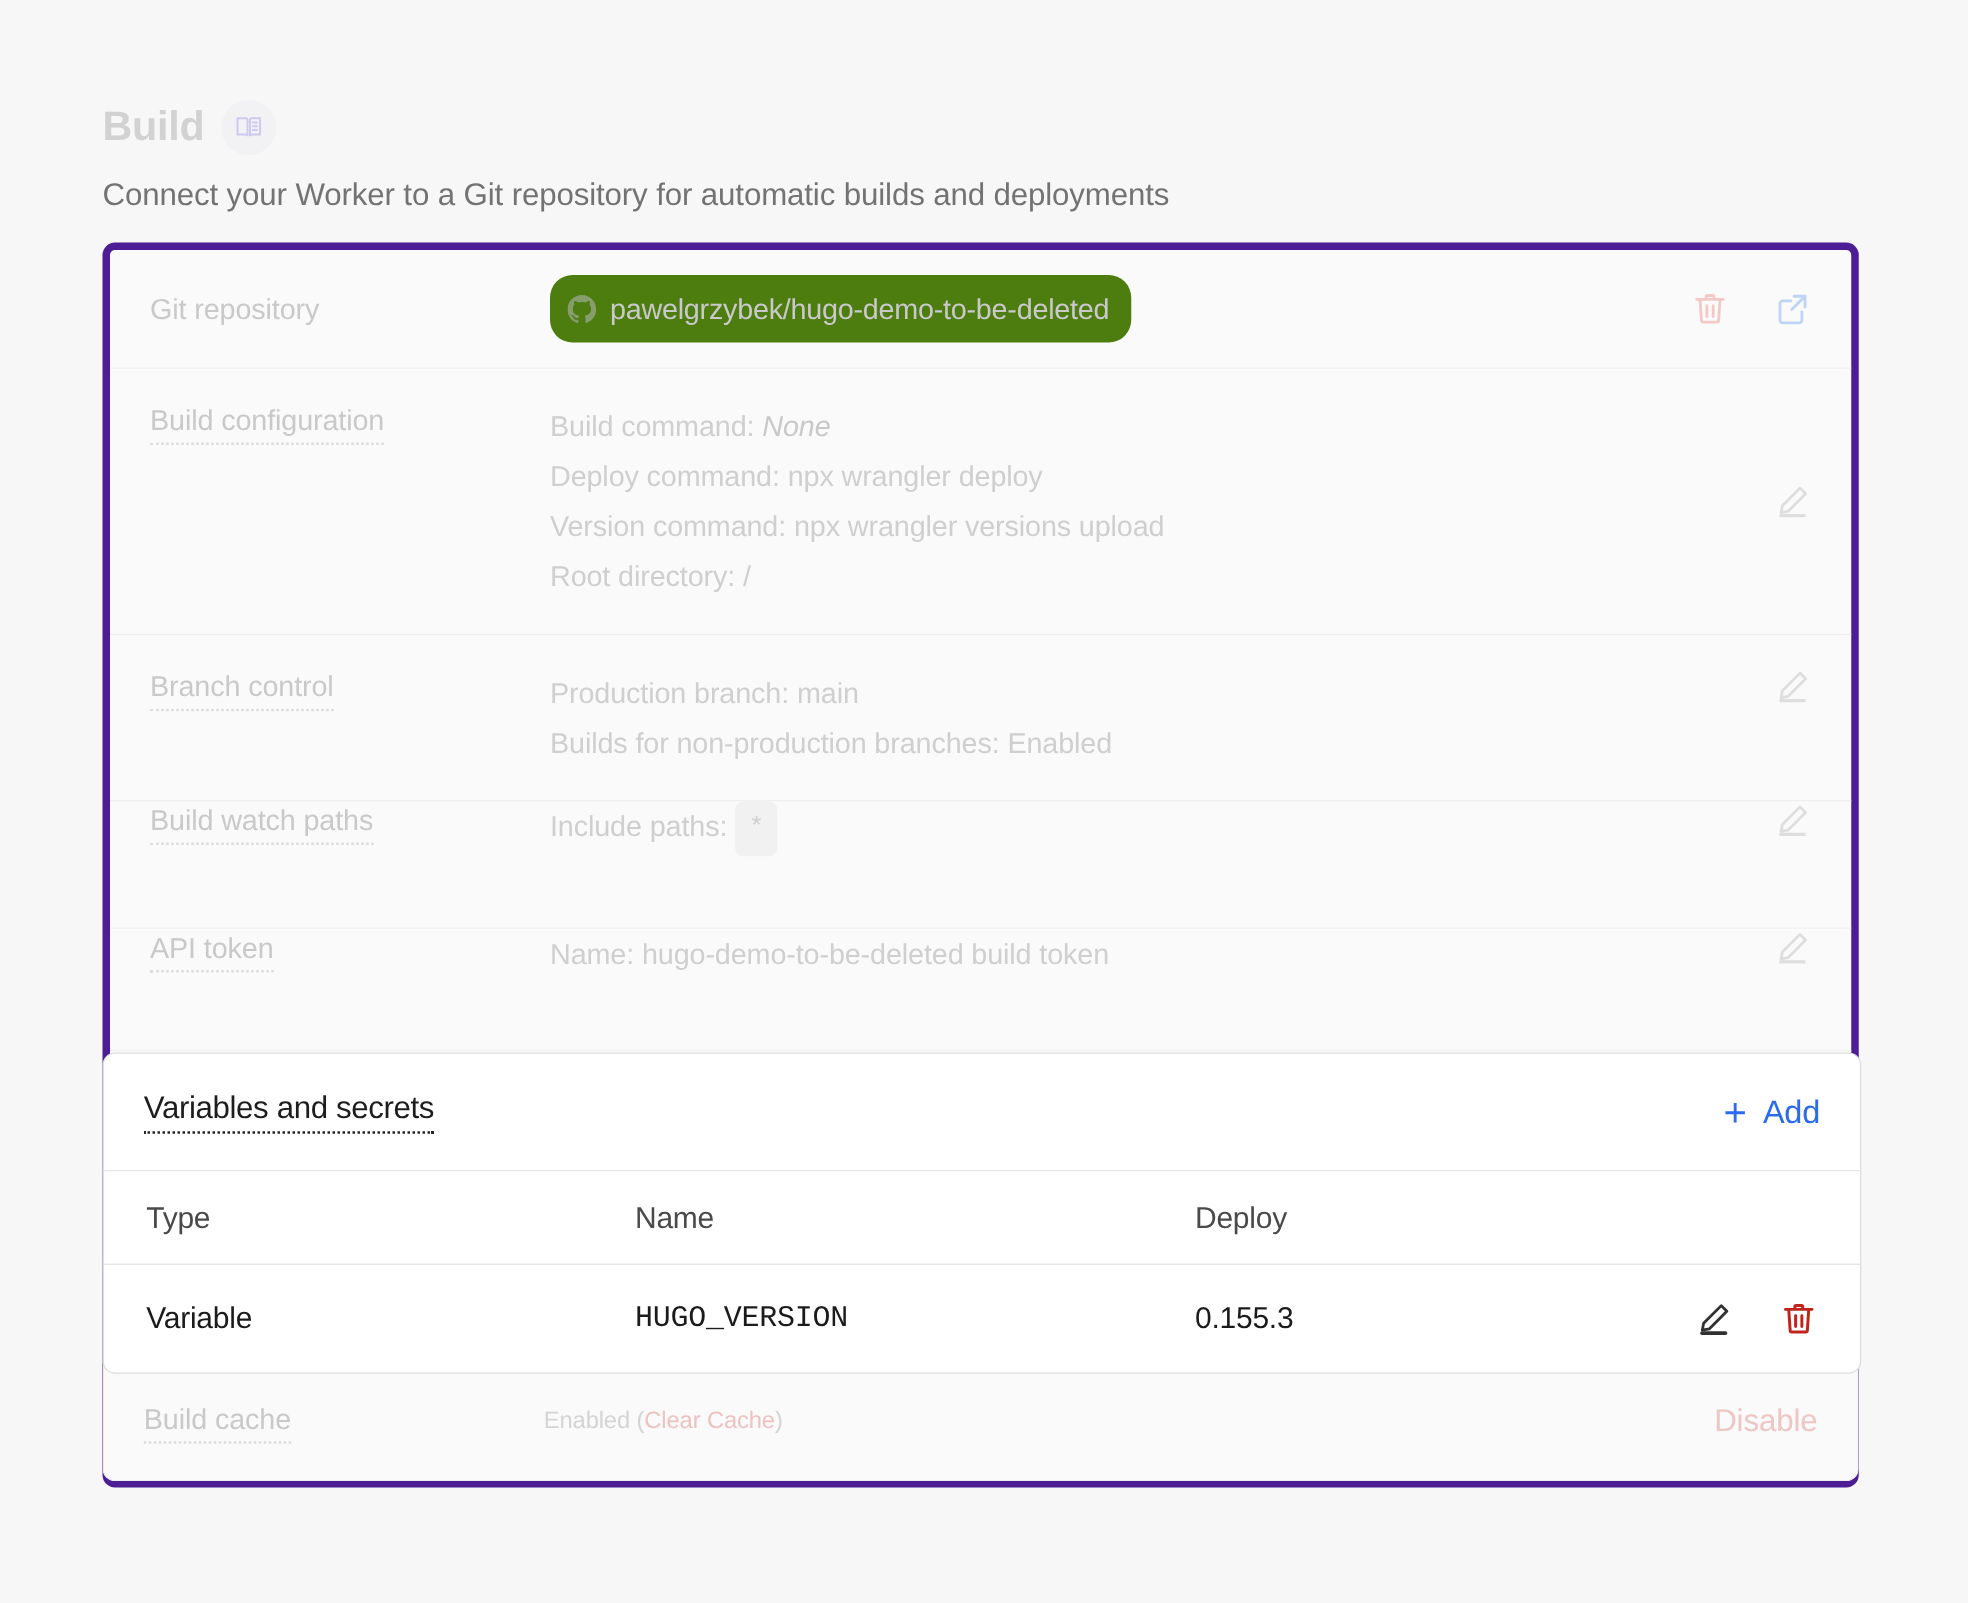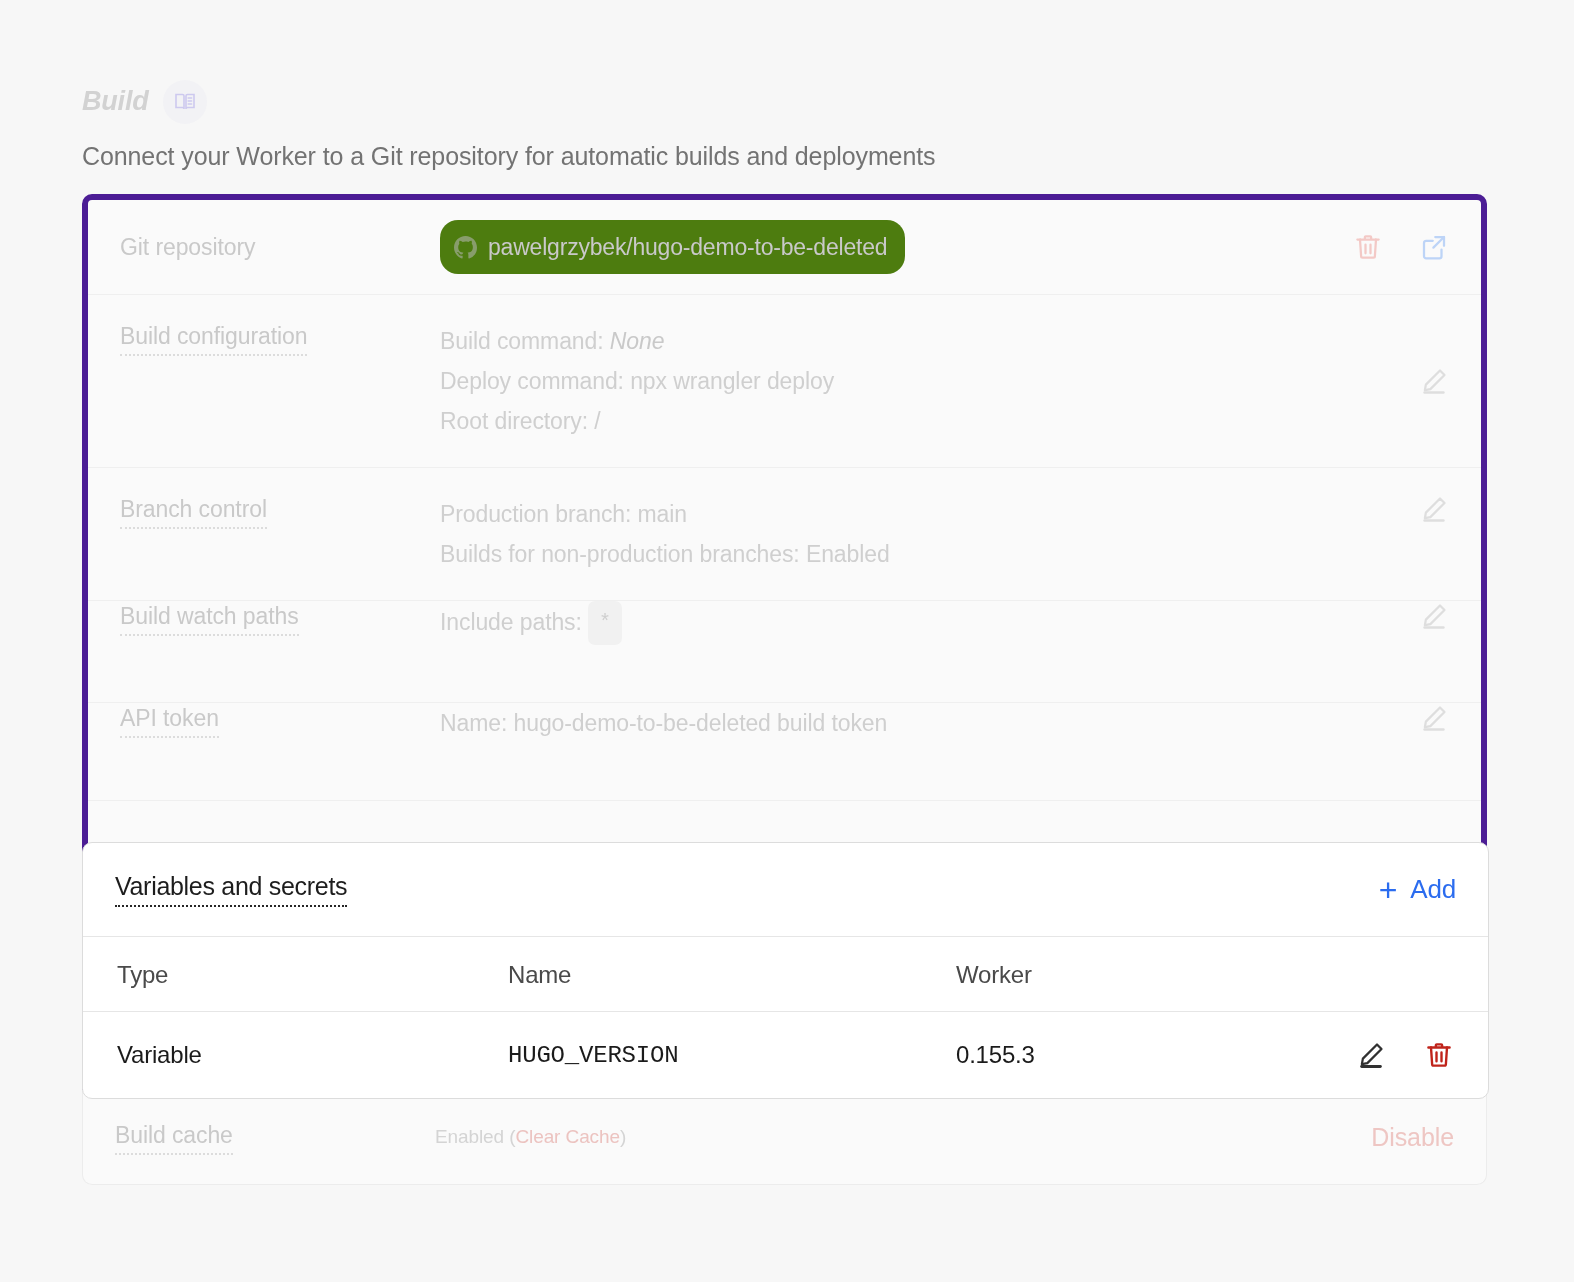--- a/index.html
+++ b/index.html
@@ -15,26 +15,25 @@
     width: 1574px;
     height: 1282px;
     background: #f7f7f7;
     overflow: hidden;
   }
 
   
   .header { position: absolute; left: 82px; top: 78px; width: 1400px; }
   .title-row { display: flex; align-items: center; gap: 14px; }
   .page-title {
-    font-size: 27px;
+    font-size: 33px;
     font-weight: bold;
     color: #d2d2d2;
     letter-spacing: -0.2px;
     line-height: 40px;
-    font-style: italic;
   }
   .book-badge {
     width: 44px; height: 44px; border-radius: 50%;
     background: #f2f2f5;
     display: flex; align-items: center; justify-content: center;
     margin-top: 2px;
   }
   .book-badge svg { display: block; }
   .page-sub {
     margin-top: 16px;
@@ -264,20 +263,24 @@
       <div class="row-value">
         <div>
           <span>Build command:</span>
           <span class="italic">None</span>
         </div>
         <div>
           <span>Deploy command:</span>
           <span>npx wrangler deploy</span>
         </div>
         <div>
+          <span>Version command:</span>
+          <span>npx wrangler versions upload</span>
+        </div>
+        <div>
           <span>Root directory:</span>
           <span>/</span>
         </div>
       </div>
       <div class="row-actions">
         <button class="icon-btn" aria-label="edit build configuration">
           <svg width="30" height="30" viewBox="0 0 24 24" fill="none" stroke="#dedede" stroke-width="1.8" stroke-linecap="round" stroke-linejoin="round">
             <path d="M16.8 3.6l3.6 3.6L9.1 18.5l-4.4.8.8-4.4z"></path>
             <path d="M4.5 21.2h15" stroke-width="2.1"></path>
           </svg>
@@ -354,21 +357,21 @@
       <button class="add-btn">
         <span class="add-plus">+</span>
         <span>Add</span>
       </button>
     </div>
     <table class="vars-table">
       <thead>
         <tr>
           <th class="col-type">Type</th>
           <th class="col-name">Name</th>
-          <th class="col-value">Worker</th>
+          <th class="col-value">Deploy</th>
           <th class="col-actions"></th>
         </tr>
       </thead>
       <tbody>
         <tr>
           <td class="col-type">Variable</td>
           <td class="col-name mono">HUGO_VERSION</td>
           <td class="col-value">0.155.3</td>
           <td class="col-actions">
             <div class="cell-actions">

